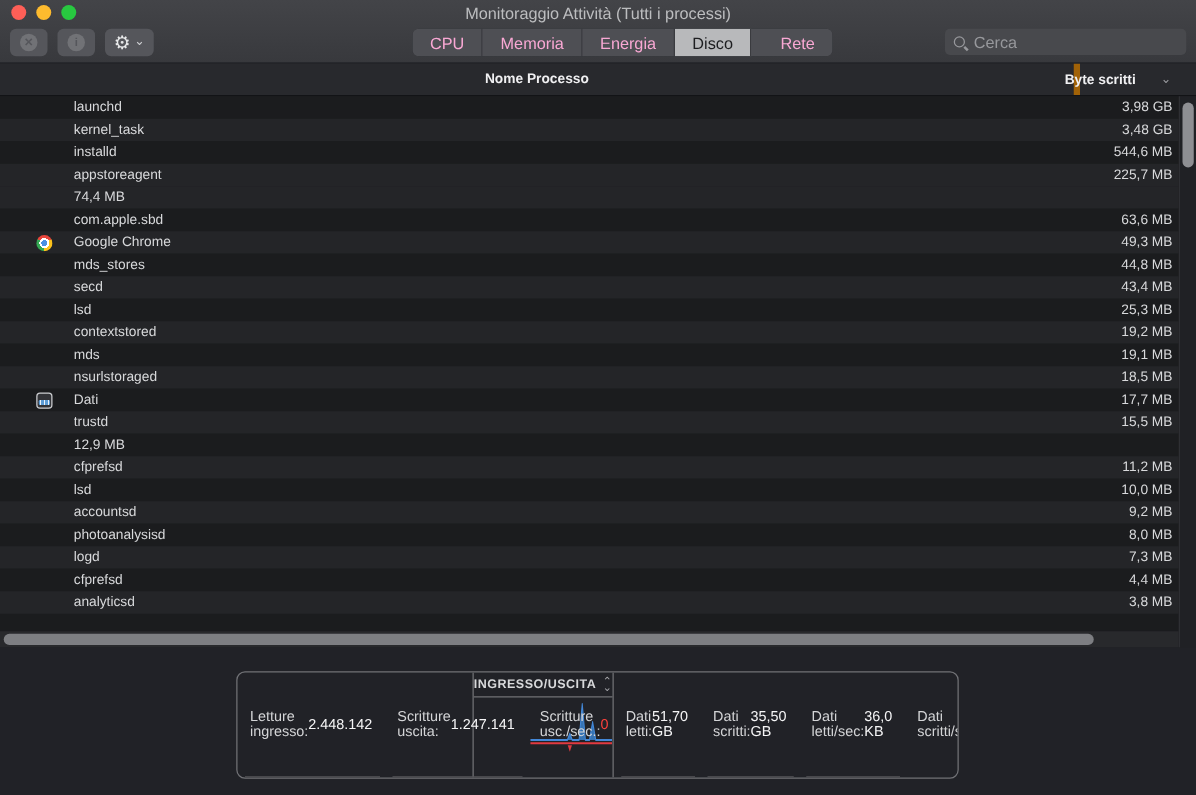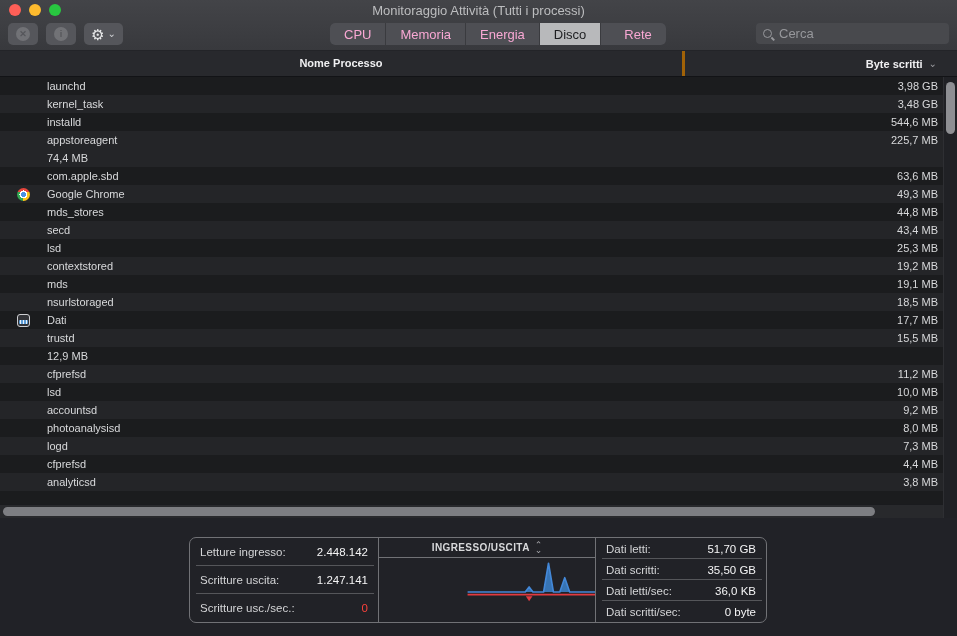--- a/index.html
+++ b/index.html
@@ -39,29 +39,29 @@
     border-radius:4px;display:flex;align-items:center;padding:0 7px;gap:5px;}
   .mag{width:9px;height:9px;border:1.5px solid #97989c;border-radius:50%;position:relative;flex:0 0 auto;}
   .mag::after{content:"";position:absolute;width:4px;height:1.5px;background:#97989c;
     transform:rotate(45deg);left:7px;top:8px;}
   .search input{background:transparent;border:none;outline:none;color:#e8e8e9;font-size:13px;width:100%;}
   .search input::placeholder{color:#97989c;}
 
   
   .table-header{position:absolute;top:51px;left:0;width:957px;height:26px;background:#28292d;
     border-bottom:1px solid #121316;}
-  .col-name{position:absolute;left:0;top:0;width:685px;height:25px;line-height:25px;text-align:center;
-    font-size:11px;font-weight:bold;color:#f0f0f2;border-right:3px solid #a16207;}
-  .col-bytes{position:absolute;right:20px;top:0;height:25px;display:flex;align-items:center;gap:6px;
+  .col-name{position:absolute;left:0;top:0;width:864px;height:25px;line-height:25px;text-align:center;
+    font-size:11px;font-weight:bold;color:#f0f0f2;border-right:5px solid #a16207;}
+  .col-bytes{position:absolute;right:20px;top:0;height:25px;display:flex;align-items:center;gap:20px;
     font-size:11px;font-weight:bold;color:#f0f0f2;}
   .sort-chev{font-weight:normal;color:#9a9b9f;font-size:10px;}
 
   
   .list{position:absolute;top:77px;left:0;width:943px;height:441px;background:#1b1c1e;overflow:hidden;}
-  .row{height:18px;display:flex;align-items:center;padding-left:17px;padding-right:5px;
+  .row{height:18px;display:flex;align-items:center;padding-left:29px;padding-right:5px;
     font-size:11px;color:#d8d9db;}
   .row.odd{background:#1b1c1e;}
   .row.even{background:#242528;}
   .icon-slot{width:13px;height:13px;margin-right:17px;flex:0 0 auto;}
   .pname{flex:1 1 auto;white-space:nowrap;overflow:hidden;}
   .pval{text-align:right;white-space:nowrap;}
   .icon-chrome{border-radius:50%;
     background:
       radial-gradient(circle at 50% 50%, #4a90e2 0 2.5px, #ffffff 2.5px 4px, rgba(0,0,0,0) 4px),
       conic-gradient(from 60deg, #fcc21b 0 120deg, #34a853 120deg 240deg, #e8453c 240deg 360deg);}
@@ -74,21 +74,21 @@
     border-left:1px solid #2e2f33;}
   .vthumb{position:absolute;top:5px;left:2px;width:9px;height:52px;border-radius:5px;background:#8e8f93;}
   .hscroll{position:absolute;top:504px;left:0;width:943px;height:14px;background:#28292c;
     border-top:1px solid #1a1b1e;}
   .hthumb{position:absolute;top:2px;left:3px;width:872px;height:9px;border-radius:5px;background:#7d7e82;}
 
   
   .footer{position:absolute;top:518px;left:0;width:957px;height:118px;background:#212227;}
   .stats-box{position:absolute;left:189px;top:19px;width:578px;height:86px;
     border:1px solid #717276;border-radius:7px;display:flex;overflow:hidden;}
-  .stats-col{display:flex;flex-direction:column;}
+  .stats-col{display:flex;flex-direction:row;}
   .stats-left{width:188px;}
   .graph-section{width:218px;border-left:1px solid #717276;border-right:1px solid #717276;
     display:flex;flex-direction:column;}
   .stats-right{flex:1;}
   .stat-row{flex:1;display:flex;align-items:center;justify-content:space-between;
     padding:0 10px;position:relative;}
   .stat-row:not(:last-child)::after{content:"";position:absolute;left:6px;right:4px;bottom:0;
     height:1px;background:#55565a;}
   .stat-label{font-size:11.5px;color:#d4d5d7;}
   .stat-value{font-size:11.5px;color:#f5f5f6;font-weight:500;}

